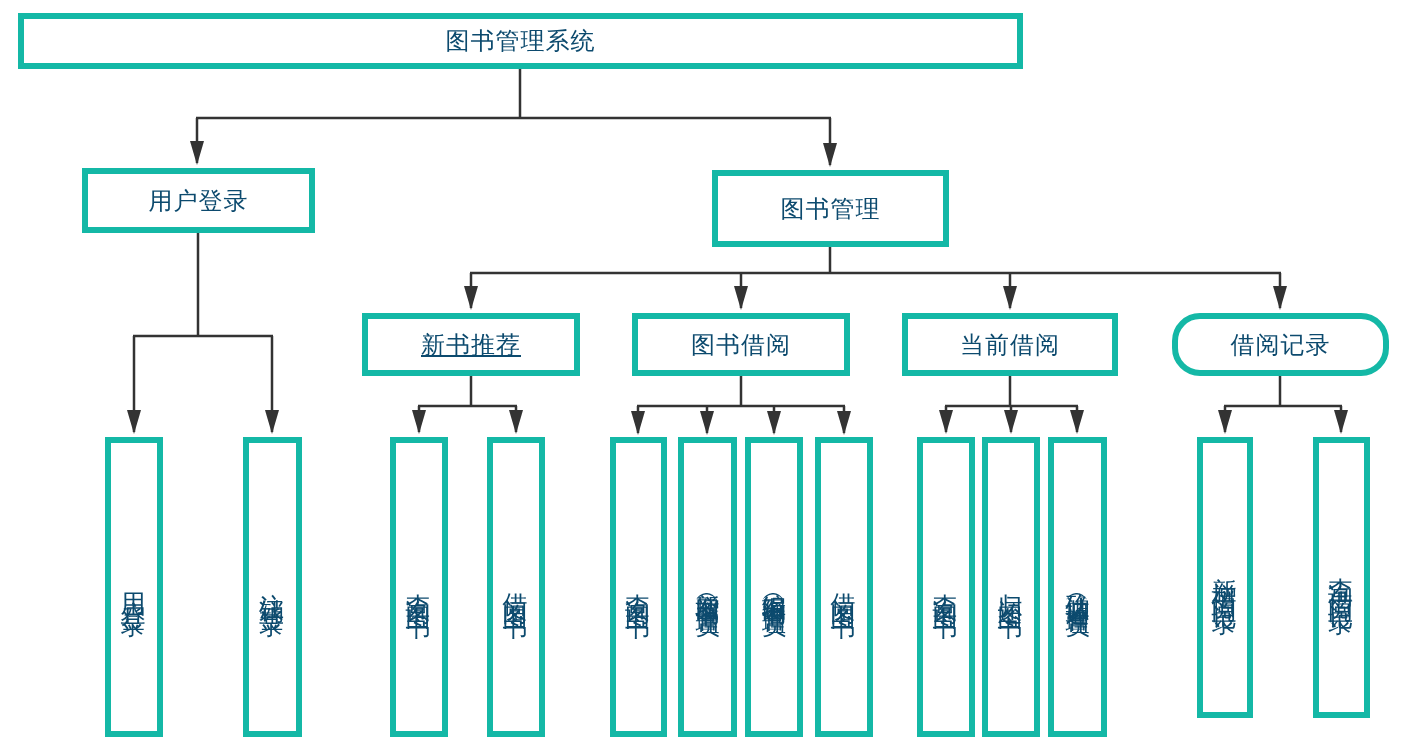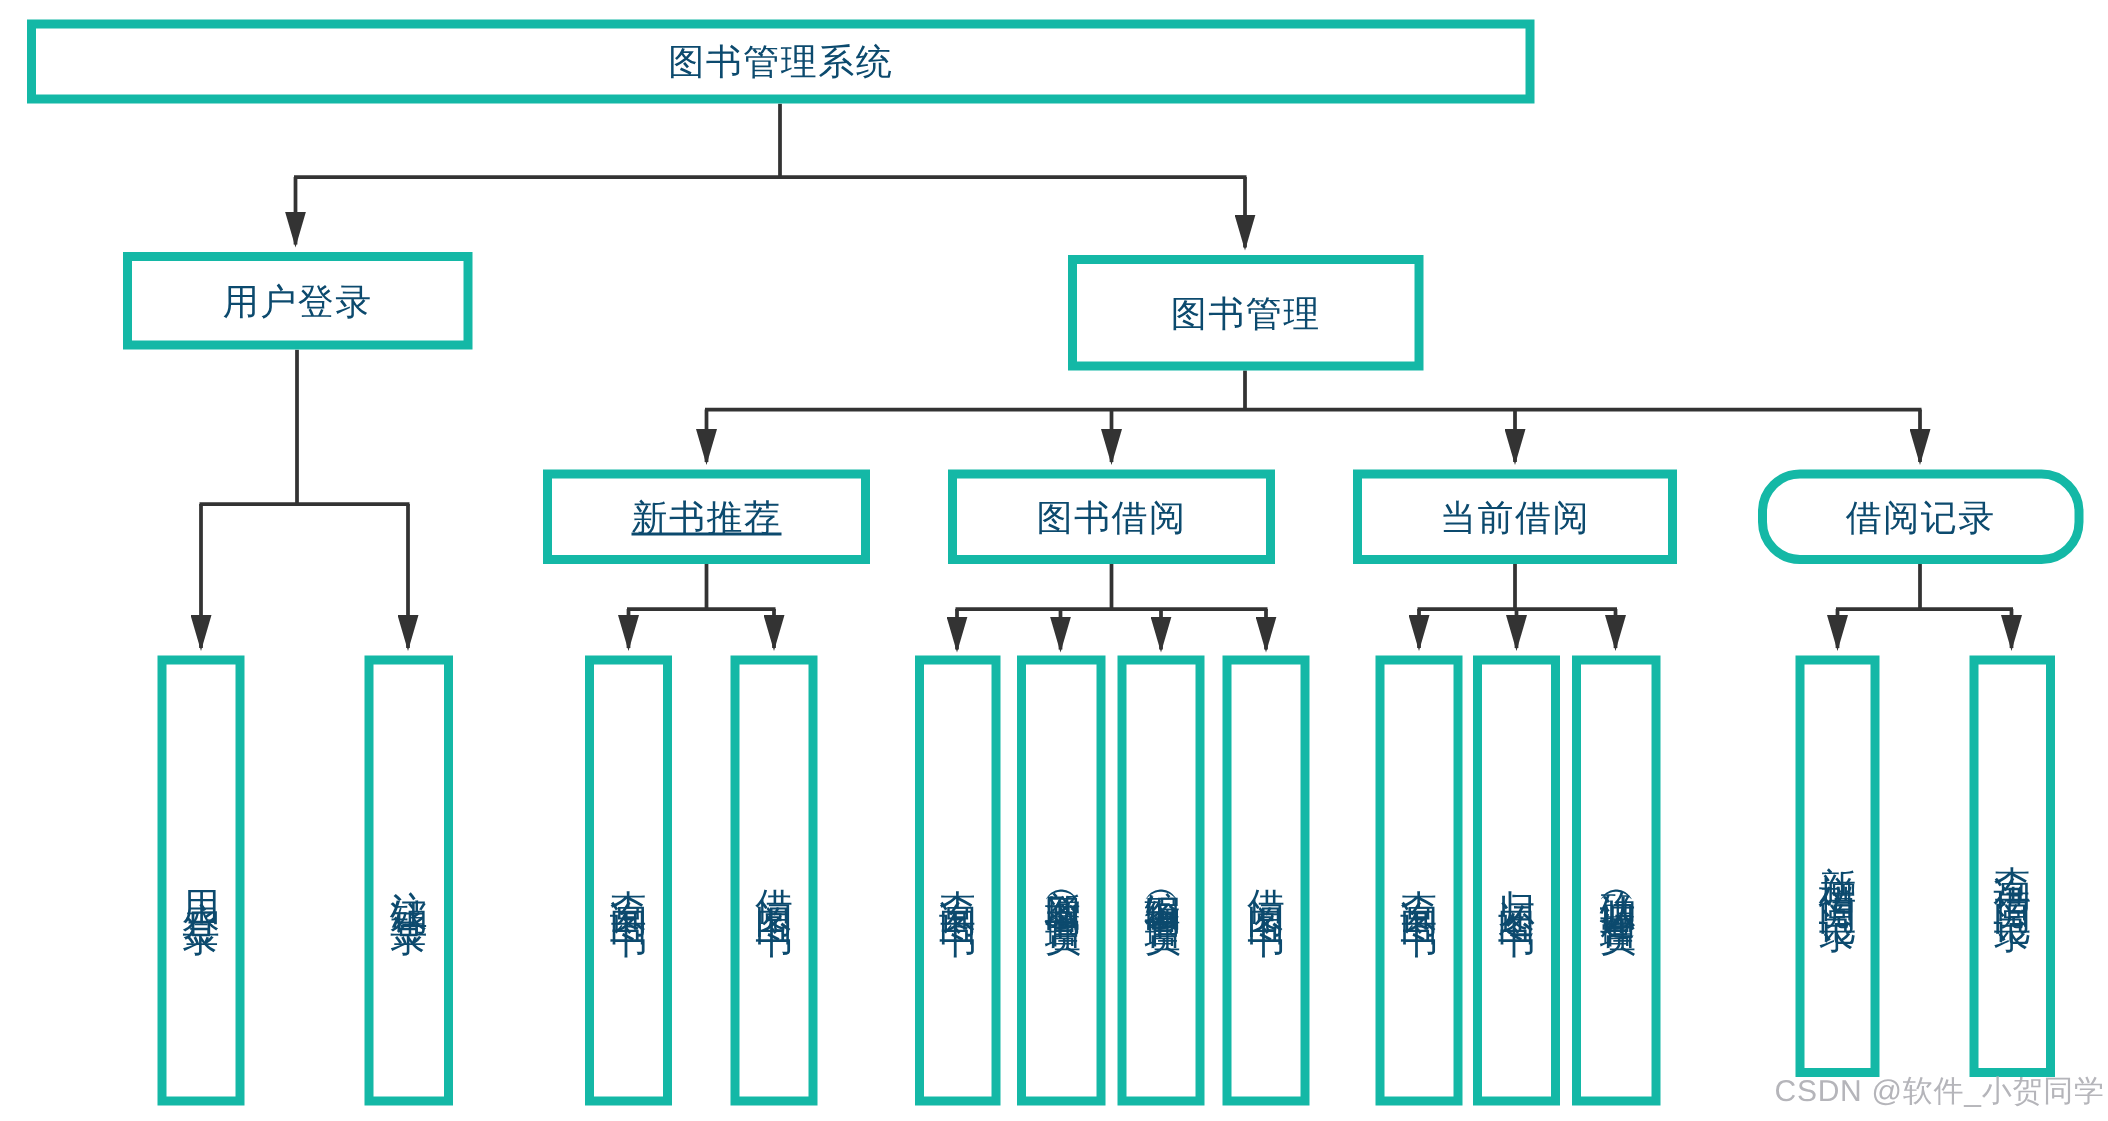--- a/index.html
+++ b/index.html
@@ -127,14 +127,13 @@
   <div class="box leaf dense" style="left:745px; top:437px; width:58px; height:300px;">编辑图书（管理员）</div>
   <div class="box leaf" style="left:815px; top:437px; width:58px; height:300px;">借阅图书</div>
 
   <div class="box leaf" style="left:917px; top:437px; width:58px; height:300px;">查询图书</div>
   <div class="box leaf" style="left:982px; top:437px; width:58px; height:300px;">归还图书</div>
   <div class="box leaf dense" style="left:1048px; top:437px; width:59px; height:300px;">确认归还（管理员）</div>
 
   <div class="box leaf" style="left:1197px; top:437px; width:56px; height:281px;">新增借阅记录</div>
   <div class="box leaf" style="left:1313px; top:437px; width:57px; height:281px;">查询借阅记录</div>
 
-  <div id="watermark">CSDN @软件_小贺同学</div>
 </div>
 
 </body></html>

